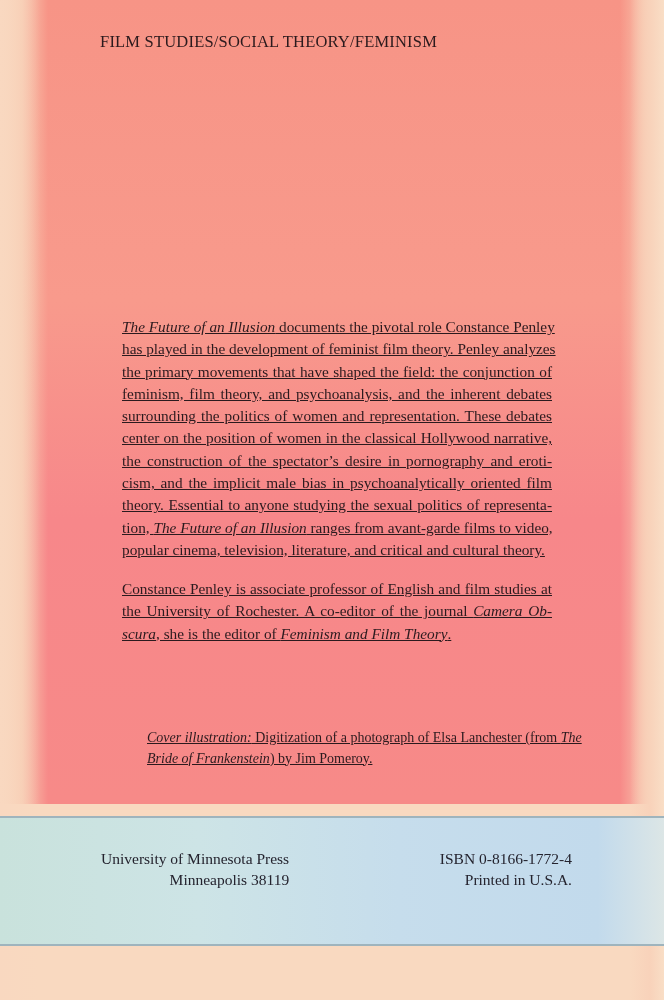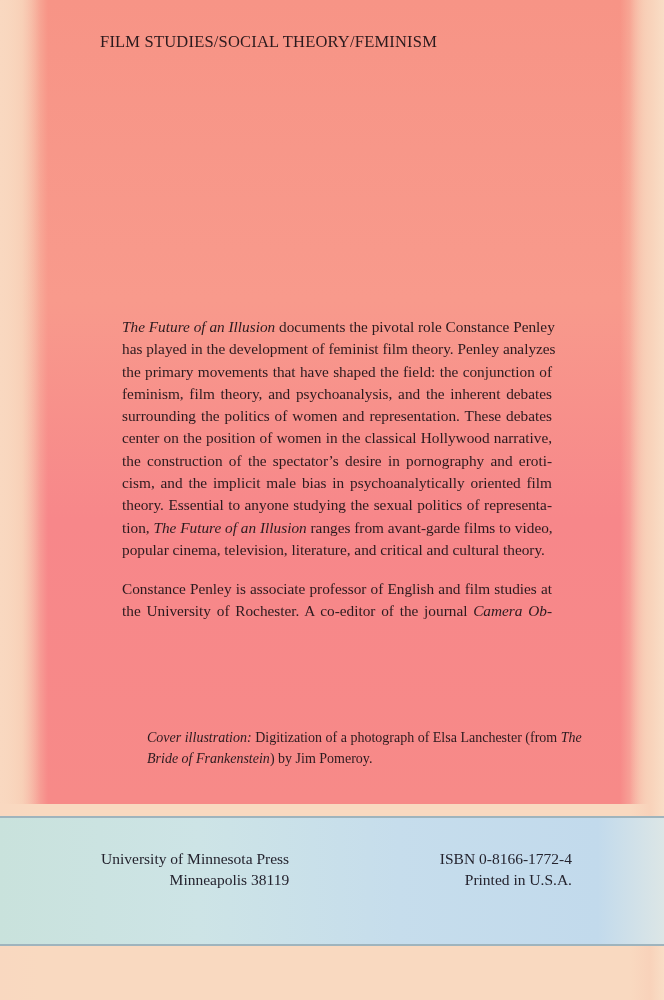--- a/index.html
+++ b/index.html
@@ -29,21 +29,21 @@
   }
   .body-block {
     position: absolute; left: 122px; width: 430px;
     font-size: 15.3px; line-height: 22.3px; text-align: justify;
     color: #2b1a1e;
   }
   .p1 { top: 316px; }
   .p2 { top: 578px; }
   .p3 { top: 728px; font-size: 14px; line-height: 20.5px; margin-left: 25px; }
   .p1 span.line, .p2 span.line, .p3 span.line {
-    display: block; text-align: justify; text-align-last: justify; white-space: nowrap;
+    display: block; text-align: justify; text-align-last: justify; white-space: nowrap; text-decoration: underline;
   }
   .p1 span.line.last, .p2 span.line.last, .p3 span.line.last { text-align-last: left; }
   em { font-style: italic; }
   .band {
     position: absolute; left: 0; top: 816px; width: 664px; height: 126px;
     background: linear-gradient(to right, #c9e2dc 0%, #cde4e6 30%, #c6ddec 60%, #c2daec 90%, #dce6e6 100%);
     border-top: 2px solid #9fb4bd; border-bottom: 2px solid #9fb4bd;
   }
   .band-left {
     position: absolute; left: 101px; top: 30px;
@@ -74,20 +74,21 @@
     <span class="line">the construction of the spectator’s desire in pornography and eroti-</span>
     <span class="line">cism, and the implicit male bias in psychoanalytically oriented film</span>
     <span class="line">theory. Essential to anyone studying the sexual politics of representa-</span>
     <span class="line"><span>tion, </span><em>The Future of an Illusion</em><span> ranges from avant-garde films to video,</span></span>
     <span class="line last">popular cinema, television, literature, and critical and cultural theory.</span>
   </div>
 
   <div class="body-block p2">
     <span class="line">Constance Penley is associate professor of English and film studies at</span>
     <span class="line"><span>the University of Rochester. A co-editor of the journal </span><em>Camera Ob-</em></span>
+    <span class="line last"><em>scura</em><span>, she is the editor of </span><em>Feminism and Film Theory</em><span>.</span></span>
   </div>
 
   <div class="body-block p3">
     <span class="line"><em>Cover illustration:</em><span> Digitization of a photograph of Elsa Lanchester (from </span><em>The</em></span>
     <span class="line last"><em>Bride of Frankenstein</em><span>) by Jim Pomeroy.</span></span>
   </div>
 
   <div class="band">
     <div class="band-left">
       <div>University of Minnesota Press</div>

